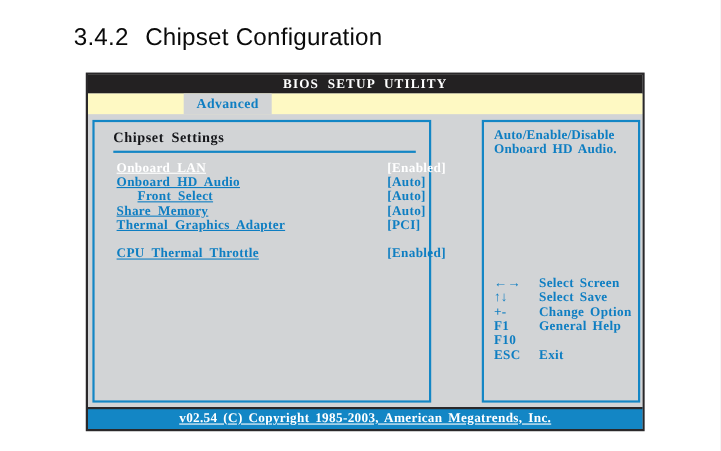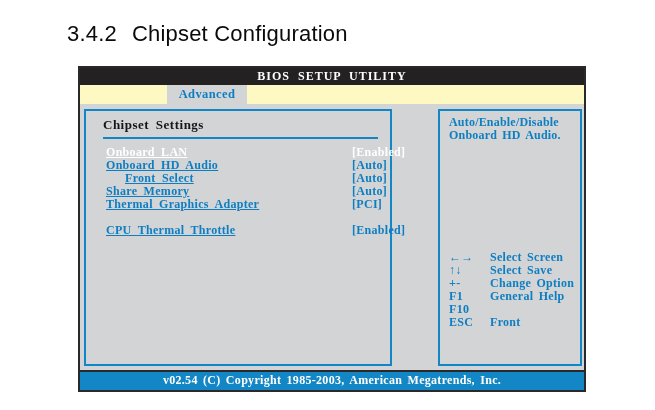--- a/index.html
+++ b/index.html
@@ -76,21 +76,21 @@
     display: flex; height: 13px; line-height: 13px; padding-left: 9px;
     font-weight: 700; font-size: 12px; color: #0e7ec2;
     letter-spacing: 0.3px; word-spacing: 2px; white-space: nowrap;
   }
   .key-row .key { width: 41px; flex: none; font-family: "Liberation Serif", "DejaVu Sans", serif; }
   .key-row .action { flex: 1; }
 
   .status-bar {
     height: 20px; background: #1386c5; border-top: 2px solid #2a282a;
     color: #ffffff; font-weight: 700; font-size: 12px; line-height: 17px;
-    text-align: center; letter-spacing: 0.3px; word-spacing: 2px;
+    text-align: center; letter-spacing: 0.3px; word-spacing: 2px; text-decoration: underline;
   }
 </style>
 </head>
 <body>
 
 <div class="section-heading">
   <span class="num">3.4.2</span><span>Chipset Configuration</span>
 </div>
 
 <div class="bios-box">
@@ -174,21 +174,21 @@
             <span class="action">General Help</span>
           </div>
 
 
           <div class="key-row">
             <span class="key">F10</span>
           </div>
 
           <div class="key-row">
             <span class="key">ESC</span>
-            <span class="action">Front</span>
+            <span class="action">Exit</span>
           </div>
         </div>
     </div>
 
   </div>
 
   <div class="status-bar">
     <span>v02.54 (C) Copyright 1985-2003, American Megatrends, Inc.</span>
   </div>
 

